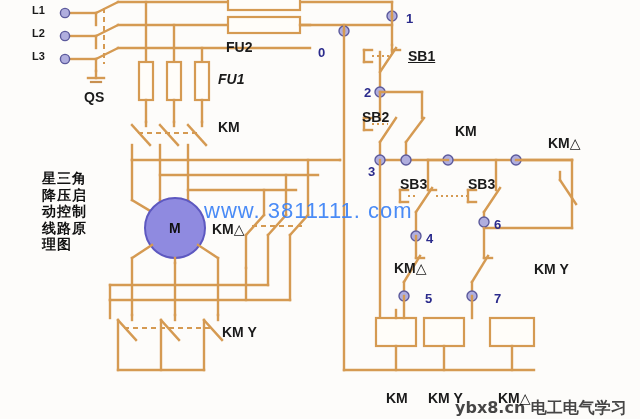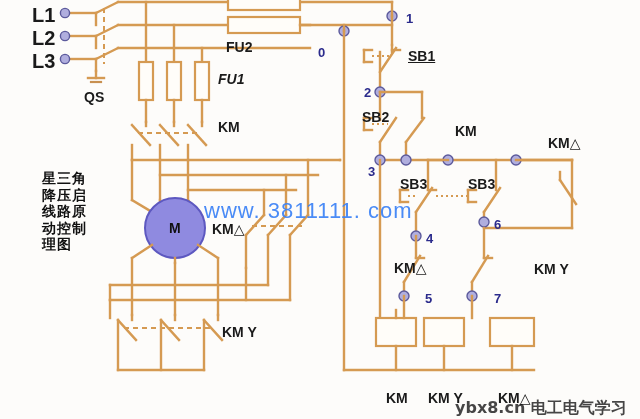--- a/index.html
+++ b/index.html
@@ -14,21 +14,21 @@
   #stage{position:relative;width:640px;height:419px;}
   svg#schematic{position:absolute;left:0;top:0;width:640px;height:419px;}
   .lbl{
     position:absolute;
     font-weight:bold;
     color:#1a1a1a;
     white-space:nowrap;
     line-height:1;
     font-family:"Liberation Sans","DejaVu Sans",sans-serif;
   }
-  .lbl.phase{font-size:20px;text-align:center;}
+  .lbl.phase{font-size:11px;text-align:center;}
   .lbl.dev{font-size:14px;}
   .lbl.node{color:#2b2b8c;font-size:13px;font-weight:bold;}
   .lbl.motor{font-size:14px;color:#101010;}
   .title-cn{
     position:absolute;
     left:42px;top:170px;
     width:96px;
     font-size:14px;
     font-weight:bold;
     color:#111;
@@ -347,21 +347,21 @@
   <span class="lbl node" style="left:494px;top:218px;">6</span>
   <span class="lbl node" style="left:494px;top:292px;">7</span>
 
   <span class="lbl dev" style="left:386px;top:391px;">KM</span>
   <span class="lbl dev" style="left:428px;top:391px;">KM Y</span>
   <span class="lbl dev" style="left:498px;top:391px;">KM△</span>
 
   <div class="title-cn">
     <div>星三角</div>
     <div>降压启</div>
+    <div>动控制</div>
     <div>线路原</div>
-    <div>动控制</div>
     <div>理图</div>
   </div>
 
   <div class="wm-main">www. 3811111. com</div>
   <div class="wm-bottom">ybx8.cn 电工电气学习</div>
 
 </div>
 
 </body></html>

